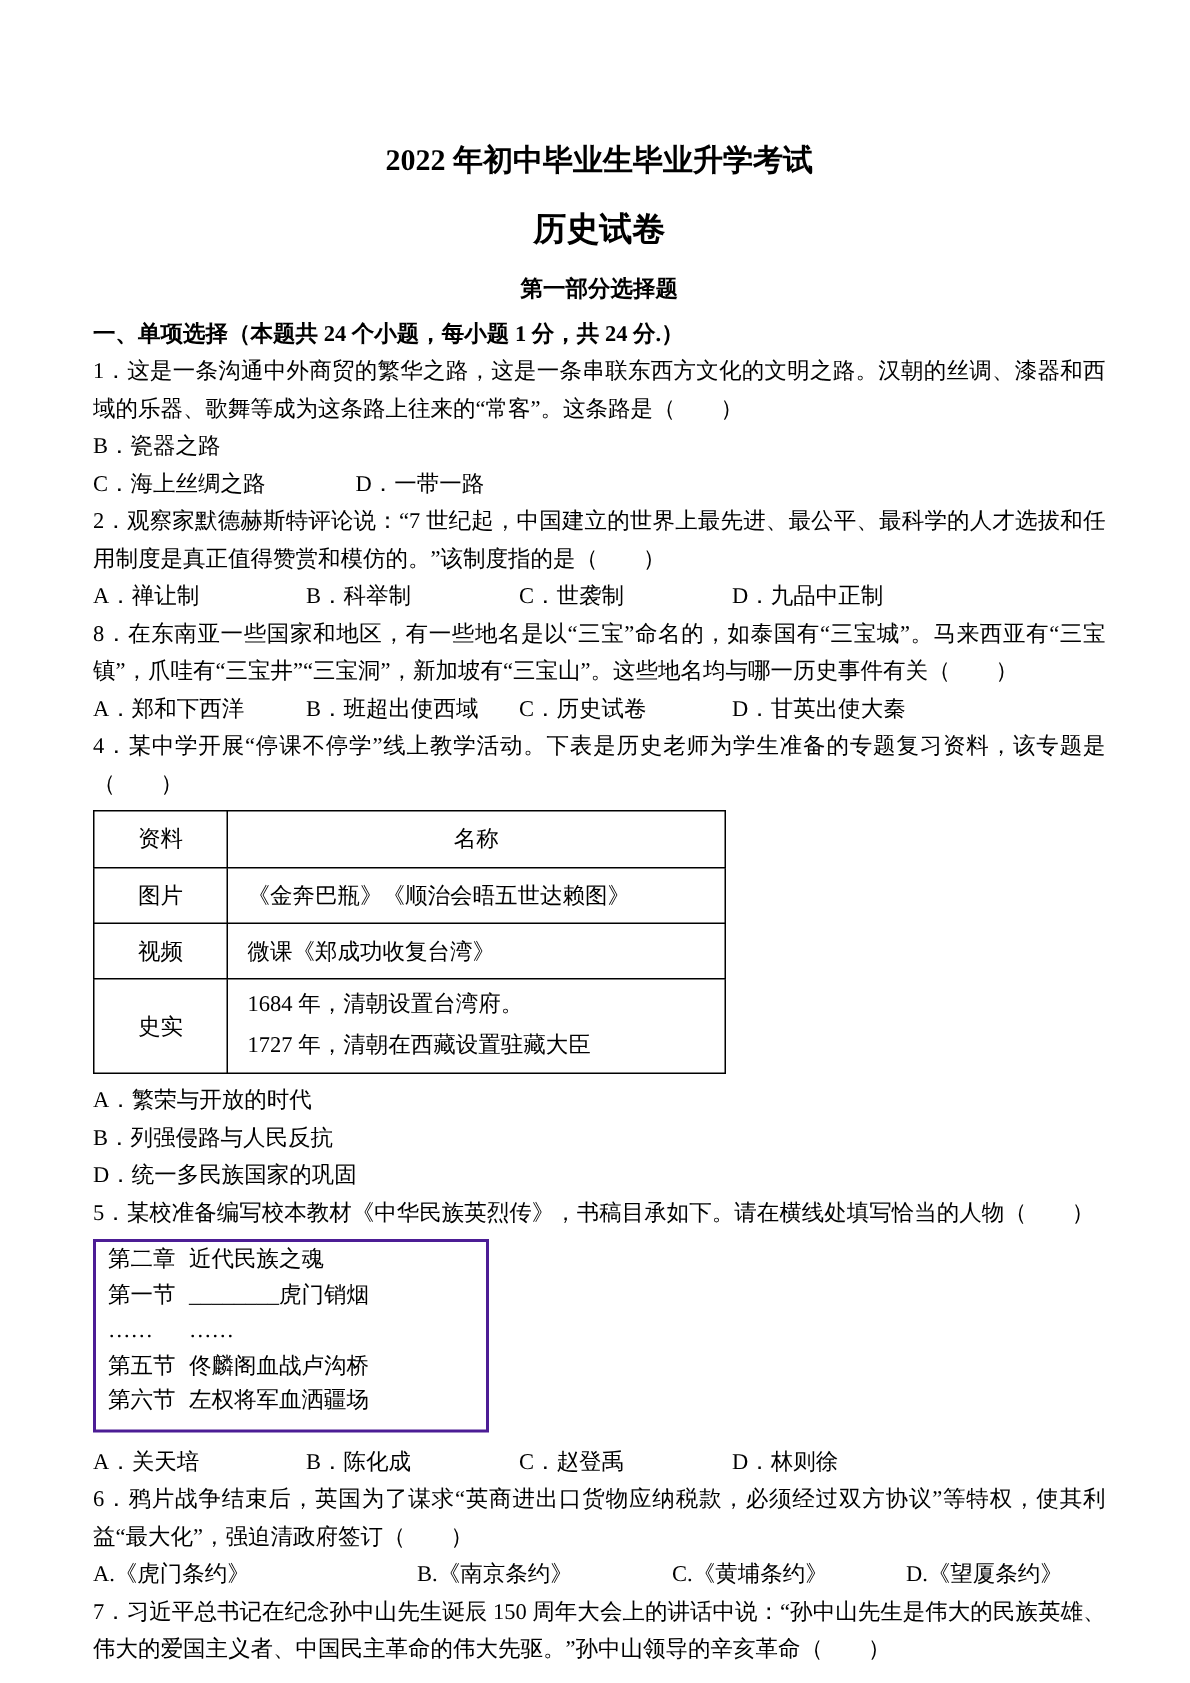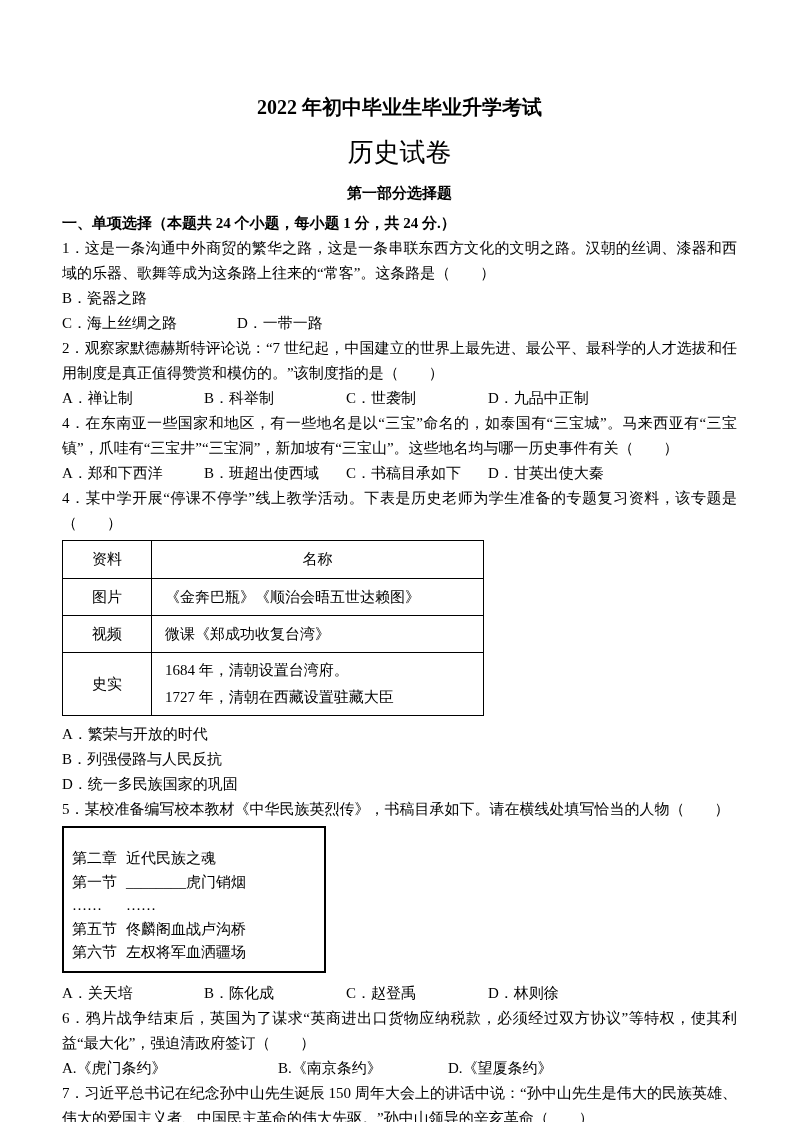--- a/index.html
+++ b/index.html
@@ -5,21 +5,21 @@
   html,body { margin:0; padding:0; background:#ffffff; }
   body {
     width:793px; height:1122px;
     color:#000;
     font-family:"Liberation Serif","DejaVu Serif",serif;
     font-size:15px;
   }
   .page { padding:93px 56px 0 62px; box-sizing:border-box; }
 
   .t1 { text-align:center; font-weight:bold; font-size:20px; margin:0; line-height:28px; }
-  .t2 { text-align:center; font-weight:normal; font-size:26px; margin:17px 0 0; line-height:30px; }
+  .t2 { text-align:center; font-weight:bold; font-size:22px; margin:17px 0 0; line-height:30px; }
   .part { text-align:center; font-weight:bold; font-size:15px; margin:15px 0 0; line-height:21px; }
   .section { font-weight:bold; margin:7px 0 0; line-height:25px; }
 
   p.q { margin:0; line-height:25px; text-align:justify; }
   .opt-row { display:flex; line-height:25px; }
   .opt { display:inline-block; white-space:nowrap; }
   .w175 { width:175px; }
   .w142 { width:142px; }
   .w168 { width:168px; }
   .w170 { width:170px;margin-left:48px; }
@@ -28,21 +28,21 @@
 
   table.mat { border-collapse:collapse; margin:4px 0 6px; table-layout:fixed; }
   .mat th, .mat td { border:1.5px solid #000; font-weight:normal; padding:0; vertical-align:middle; }
   .mat .c1 { width:88px; text-align:center; }
   .mat .c2 { width:318px; text-align:left; padding-left:13px; }
   .mat .hrow { height:38px; }
   .mat .rrow { height:37px; }
   .mat .lrow { height:63px; }
   .mat .cellline { line-height:27px; }
 
-  .toc-box { border:2px solid #000000; width:252px; padding:19px 0 6px 8px; margin:4px 0 8px; }
+  .toc-box { border:2px solid #4c1d95; width:252px; padding:1px 0 6px 8px; margin:4px 0 8px; }
   .toc-row { display:flex; line-height:23.5px; }
   .toc-left { width:54px; flex:none; }
 </style>
 </head>
 <body>
 
 <div class="page">
 
   <div class="t1">2022 年初中毕业生毕业升学考试</div>
   <div class="t2">历史试卷</div>
@@ -59,25 +59,25 @@
   </div>
 
   <p class="q">2．观察家默德赫斯特评论说：“7 世纪起，中国建立的世界上最先进、最公平、最科学的人才选拔和任用制度是真正值得赞赏和模仿的。”该制度指的是（　　）</p>
   <div class="opt-row">
     <span class="opt w142">A．禅让制</span>
     <span class="opt w142">B．科举制</span>
     <span class="opt w142">C．世袭制</span>
     <span class="opt">D．九品中正制</span>
   </div>
 
-  <p class="q">4．在东南亚一些国家和地区，有一些地名是以“三宝”命名的，如泰国有“三宝城”。马来西亚有“三宝镇”，爪哇有“三宝井”“三宝洞”，新加坡有“三宝山”。这些地名均与哪一历史事件有关（　　）</p>
+  <p class="q">8．在东南亚一些国家和地区，有一些地名是以“三宝”命名的，如泰国有“三宝城”。马来西亚有“三宝镇”，爪哇有“三宝井”“三宝洞”，新加坡有“三宝山”。这些地名均与哪一历史事件有关（　　）</p>
   <div class="opt-row">
     <span class="opt w142">A．郑和下西洋</span>
     <span class="opt w142">B．班超出使西域</span>
-    <span class="opt w142">C．书稿目承如下</span>
+    <span class="opt w142">C．历史试卷</span>
     <span class="opt">D．甘英出使大秦</span>
   </div>
 
   <p class="q">4．某中学开展“停课不停学”线上教学活动。下表是历史老师为学生准备的专题复习资料，该专题是（　　）</p>
   <table class="mat">
     <tbody>
         <tr class="hrow">
       <th class="c1">资料</th>
       <th class="c2" style="text-align:center; padding-left:0;">名称</th>
     </tr>
@@ -129,18 +129,19 @@
     <span class="opt w142">A．关天培</span>
     <span class="opt w142">B．陈化成</span>
     <span class="opt w142">C．赵登禹</span>
     <span class="opt">D．林则徐</span>
   </div>
 
   <p class="q">6．鸦片战争结束后，英国为了谋求“英商进出口货物应纳税款，必须经过双方协议”等特权，使其利益“最大化”，强迫清政府签订（　　）</p>
   <div class="opt-row">
     <span class="opt w168">A.《虎门条约》</span>
     <span class="opt w170">B.《南京条约》</span>
+    <span class="opt w156">C.《黄埔条约》</span>
     <span class="opt">D.《望厦条约》</span>
   </div>
 
   <p class="q">7．习近平总书记在纪念孙中山先生诞辰 150 周年大会上的讲话中说：“孙中山先生是伟大的民族英雄、伟大的爱国主义者、中国民主革命的伟大先驱。”孙中山领导的辛亥革命（　　）</p>
 
 </div>
 
 </body></html>

